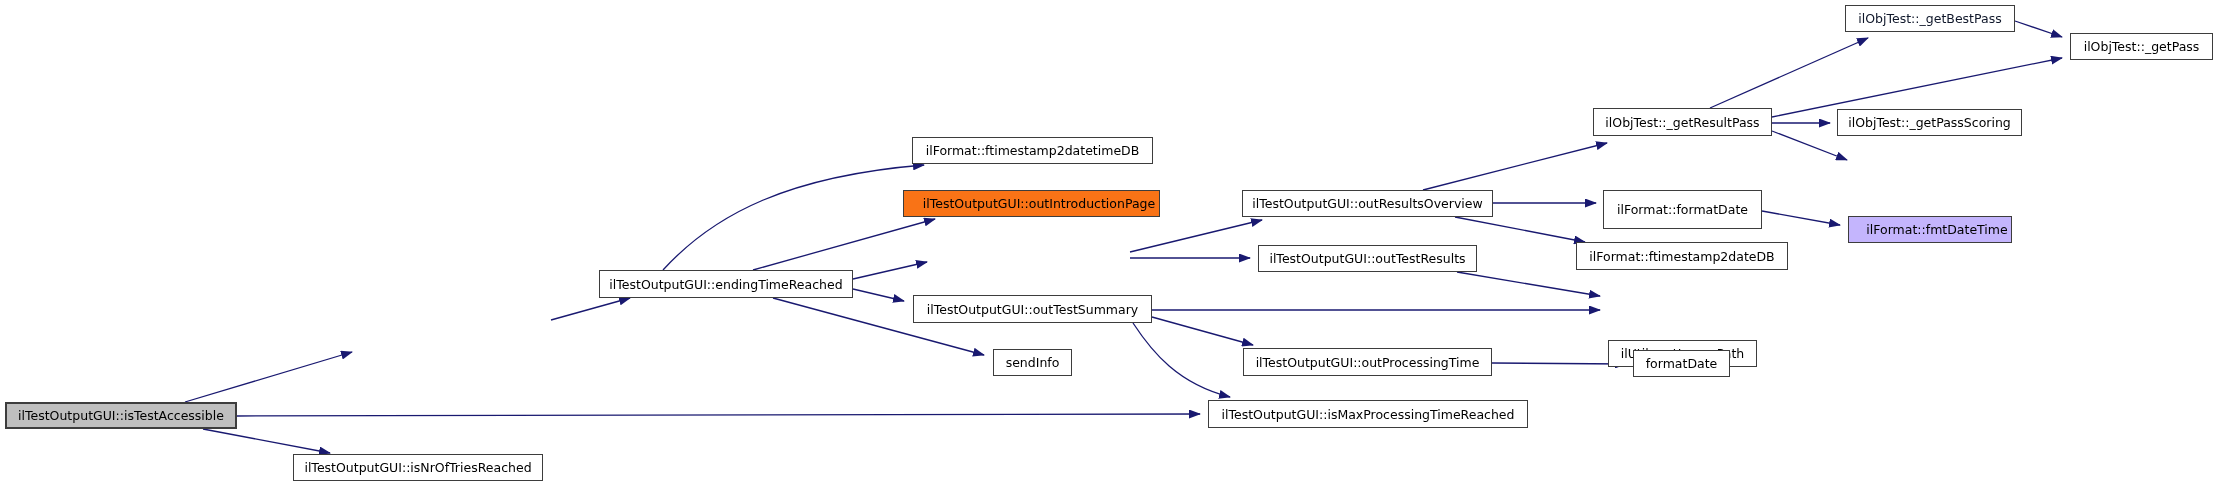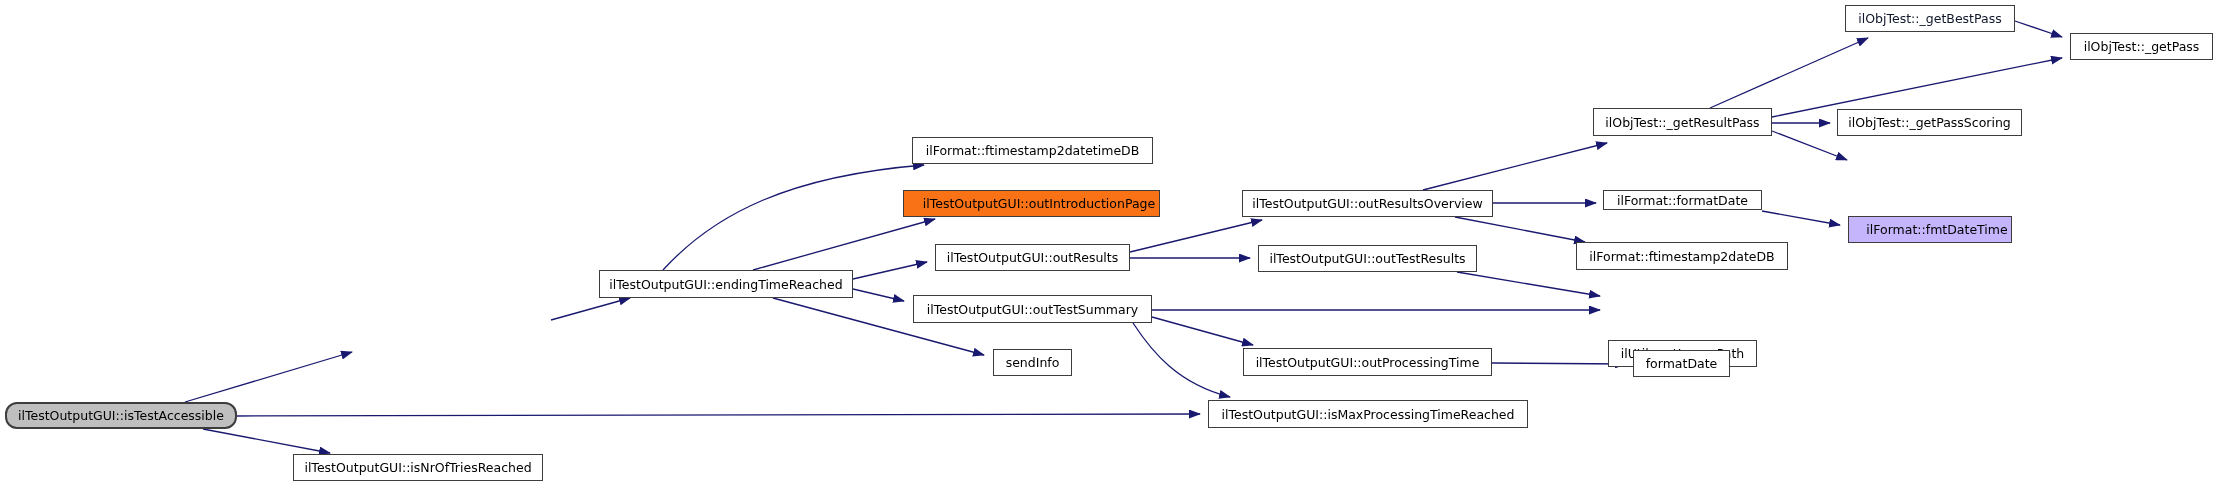--- a/index.html
+++ b/index.html
@@ -19,21 +19,20 @@
     border:1px solid #3d3d3d;
     color:#000000;
     font-size:12.5px;
     white-space:nowrap;
     z-index:2;
     cursor:pointer;
   }
   .node.highlight{
     background:#bfbfbf;
     border-width:2px;
-    border-radius:12px;
   }
 </style>
 </head>
 <body>
 
 <div class="stage" style="width: 2216px; height: 488px; background: rgb(255, 255, 255);">
     <svg width="2216" height="488" class="edges">
       <defs>
         <marker id="arrowhead" markerUnits="userSpaceOnUse" markerWidth="12" markerHeight="9" refX="11" refY="4.5" orient="auto">
           <path d="M0,0 L12,4.5 L0,9 Z" fill="#191970"></path>
@@ -63,29 +62,28 @@
       <path d="M1772,123 L1830,123" fill="none" stroke="#191970" stroke-width="1.3" marker-end="url(#arrowhead)"></path>
       <path d="M1772,131 L1847,160" fill="none" stroke="#191970" stroke-width="1.3" marker-end="url(#arrowhead)"></path>
       <path d="M2015,21 L2062,37" fill="none" stroke="#191970" stroke-width="1.3" marker-end="url(#arrowhead)"></path>
       <path d="M1762,211 L1840,225" fill="none" stroke="#191970" stroke-width="1.3" marker-end="url(#arrowhead)"></path>
     </svg>
     <div class="node highlight" style="left: 5px; top: 402px; width: 232px; height: 27px; background: rgb(191, 191, 191); border-color: rgb(61, 61, 61); color: rgb(0, 0, 0);">ilTestOutputGUI::isTestAccessible</div>
     <div class="node" style="left: 293px; top: 454px; width: 250px; height: 27px; background: rgb(255, 255, 255); border-color: rgb(61, 61, 61); color: rgb(0, 0, 0);">ilTestOutputGUI::isNrOfTriesReached</div>
     <div class="node" style="left: 599px; top: 270px; width: 254px; height: 28px; background: rgb(255, 255, 255); border-color: rgb(61, 61, 61); color: rgb(0, 0, 0);">ilTestOutputGUI::endingTimeReached</div>
     <div class="node" style="left: 912px; top: 137px; width: 241px; height: 27px; background: rgb(255, 255, 255); border-color: rgb(61, 61, 61); color: rgb(0, 0, 0);">ilFormat::ftimestamp2datetimeDB</div>
     <div class="node" style="left: 903px; top: 190px; width: 257px; height: 27px; background: #f97316; border-color: rgb(61, 61, 61); color: rgb(0, 0, 0); padding-left: 15px;">ilTestOutputGUI::outIntroductionPage</div>
-    <div class="node" style="left: 935px; top: 244px; width: 195px; height: 27px; background: rgb(255, 255, 255); border-color: rgb(61, 61, 61); color: rgb(0, 0, 0);">ilTestOutputGUI::outResults</div>
     <div class="node" style="left: 913px; top: 295px; width: 239px; height: 28px; background: rgb(255, 255, 255); border-color: rgb(61, 61, 61); color: rgb(0, 0, 0);">ilTestOutputGUI::outTestSummary</div>
     <div class="node" style="left: 993px; top: 349px; width: 79px; height: 27px; background: rgb(255, 255, 255); border-color: rgb(61, 61, 61); color: rgb(0, 0, 0);">sendInfo</div>
     <div class="node" style="left: 1242px; top: 190px; width: 251px; height: 27px; background: rgb(255, 255, 255); border-color: rgb(61, 61, 61); color: rgb(0, 0, 0);">ilTestOutputGUI::outResultsOverview</div>
     <div class="node" style="left: 1258px; top: 245px; width: 219px; height: 27px; background: rgb(255, 255, 255); border-color: rgb(61, 61, 61); color: rgb(0, 0, 0);">ilTestOutputGUI::outTestResults</div>
     <div class="node" style="left: 1243px; top: 348px; width: 249px; height: 28px; background: rgb(255, 255, 255); border-color: rgb(61, 61, 61); color: rgb(0, 0, 0);">ilTestOutputGUI::outProcessingTime</div>
     <div class="node" style="left: 1208px; top: 400px; width: 320px; height: 28px; background: rgb(255, 255, 255); border-color: rgb(61, 61, 61); color: rgb(0, 0, 0);">ilTestOutputGUI::isMaxProcessingTimeReached</div>
     <div class="node" style="left: 1593px; top: 108px; width: 179px; height: 28px; background: rgb(255, 255, 255); border-color: rgb(61, 61, 61); color: rgb(0, 0, 0);">ilObjTest::_getResultPass</div>
-    <div class="node" style="left: 1603px; top: 190px; width: 159px; height: 20px; background: rgb(255, 255, 255); border-color: rgb(61, 61, 61); color: rgb(0, 0, 0);">ilFormat::formatDate</div>
+    <div class="node" style="left: 1603px; top: 190px; width: 159px; height: 39px; background: rgb(255, 255, 255); border-color: rgb(61, 61, 61); color: rgb(0, 0, 0);">ilFormat::formatDate</div>
     <div class="node" style="left: 1576px; top: 242px; width: 212px; height: 28px; background: rgb(255, 255, 255); border-color: rgb(61, 61, 61); color: rgb(0, 0, 0);">ilFormat::ftimestamp2dateDB</div>
     <div class="node" style="left: 1608px; top: 296px; width: 149px; height: 27px; background: rgb(255, 255, 255); border-color: rgb(61, 61, 61); color: rgb(0, 0, 0); margin-top: 44px;">ilUtil::getImagePath</div>
     <div class="node" style="left: 1633px; top: 350px; width: 97px; height: 27px; background: rgb(255, 255, 255); border-color: rgb(61, 61, 61); color: rgb(0, 0, 0);">formatDate</div>
     <div class="node" style="left: 1845px; top: 5px; width: 170px; height: 27px; background: rgb(255, 255, 255); border-color: rgb(61, 61, 61); color: #0f172a;">ilObjTest::_getBestPass</div>
     <div class="node" style="left: 2070px; top: 33px; width: 143px; height: 27px; background: rgb(255, 255, 255); border-color: rgb(61, 61, 61); color: rgb(0, 0, 0);">ilObjTest::_getPass</div>
     <div class="node" style="left: 1837px; top: 109px; width: 185px; height: 27px; background: rgb(255, 255, 255); border-color: rgb(61, 61, 61); color: rgb(0, 0, 0);">ilObjTest::_getPassScoring</div>
     <div class="node" style="left: 1848px; top: 216px; width: 164px; height: 27px; background: #c4b5fd; border-color: rgb(61, 61, 61); color: rgb(0, 0, 0); padding-left: 14px;">ilFormat::fmtDateTime</div>
   </div>
 
 </body></html>

